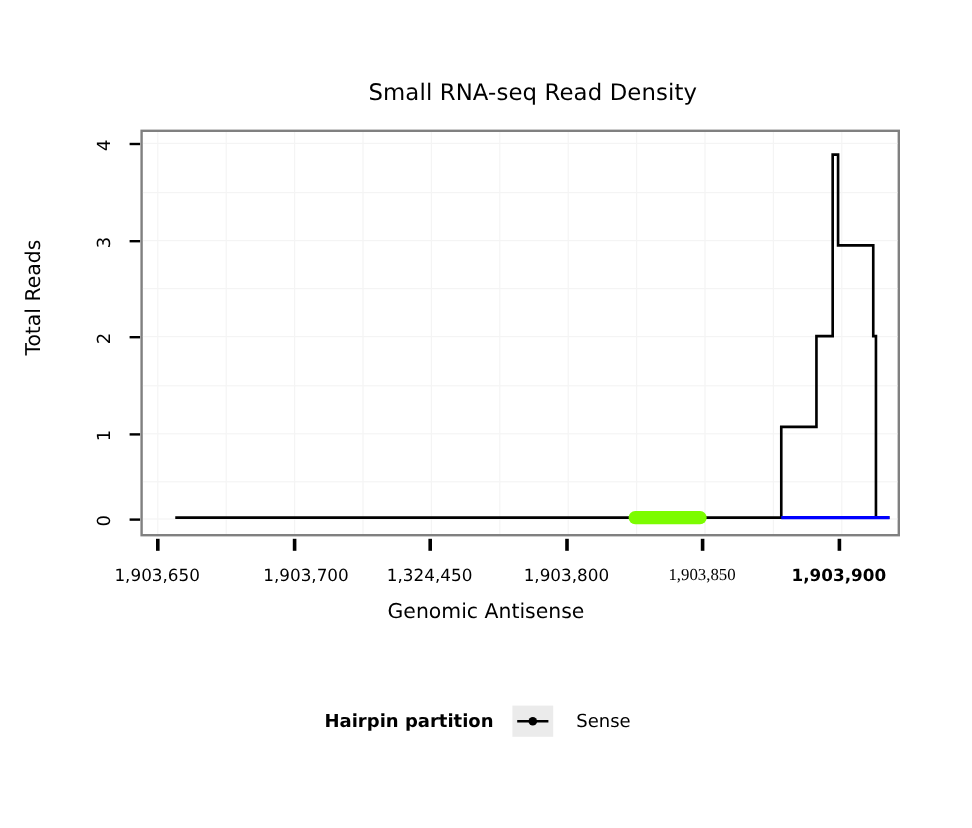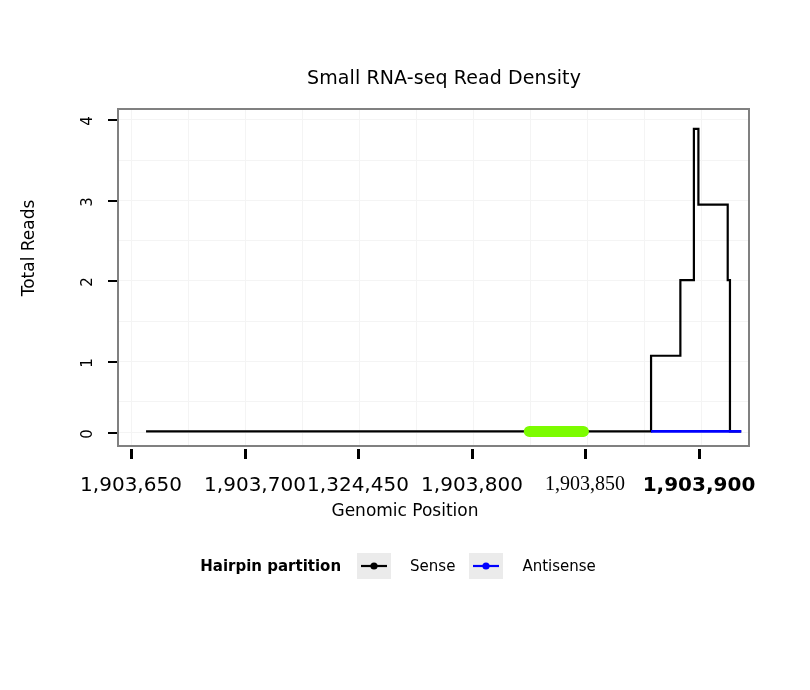--- a/index.html
+++ b/index.html
@@ -33,29 +33,29 @@
     transform:rotate(-90deg);
   }
   .ylab-axis{
     position:absolute;font-size:17px;color:#000;
     left:-52px;top:238px;width:160px;text-align:center;
     transform:rotate(-90deg);transform-origin:center center;
   }
 
   
   .xtick-mark{position:absolute;width:3px;height:10px;background:#000;top:449px;}
-  .xtick-lab{position:absolute;font-size:20px;color:#000;width:120px;text-align:center;top:472px;}
+  .xtick-lab{position:absolute;font-size:14px;color:#000;width:120px;text-align:center;top:472px;}
   .xlab-axis{
     position:absolute;left:0;top:500px;width:810px;text-align:center;
     font-size:17px;color:#000;
   }
 
   
   #legend{
-    position:absolute;left:0;top:553px;width:810px;
+    position:absolute;left:0;top:588px;width:810px;
     display:flex;align-items:center;justify-content:center;gap:0;
   }
   .legend-title{font-size:15px;font-weight:bold;color:#000;margin-right:16px;}
   .legend-item{display:flex;align-items:center;margin-right:14px;}
   .legend-key{
     width:34px;height:26px;background:#ebebeb;
     display:flex;align-items:center;justify-content:center;margin-right:7px;
   }
   .legend-key svg{display:block;}
   .legend-label{font-size:15px;color:#000;margin-left:12px;}
@@ -116,40 +116,31 @@
   <div class="xtick-lab" style="left:195px;">1,903,700</div>
   <div class="xtick-mark" style="left:357px;"></div>
   <div class="xtick-lab" style="left:298px;">1,324,450</div>
   <div class="xtick-mark" style="left:471px;"></div>
   <div class="xtick-lab" style="left:412px;">1,903,800</div>
   <div class="xtick-mark" style="left:584px;"></div>
   <div class="xtick-lab" style="left:525px;font-family:Liberation Serif, serif;">1,903,850</div>
   <div class="xtick-mark" style="left:698px;"></div>
   <div class="xtick-lab" style="left:639px;font-weight:bold;">1,903,900</div>
 
-  <div class="xlab-axis">Genomic Position</div>
+  <div class="xlab-axis">Genomic Antisense</div>
 
   <div id="legend">
     <div class="legend-title">Hairpin partition</div>
 
     <div class="legend-item">
       <span class="legend-key">
         <svg width="28" height="14" viewBox="0 0 28 14">
           <line x1="1" y1="7" x2="27" y2="7" stroke="#000000" stroke-width="2.2"></line>
           <circle cx="14" cy="7" r="3.6" fill="#000000"></circle>
         </svg>
       </span>
       <span class="legend-label">Sense</span>
     </div>
 
-    <div class="legend-item">
-      <span class="legend-key">
-        <svg width="28" height="14" viewBox="0 0 28 14">
-          <line x1="1" y1="7" x2="27" y2="7" stroke="#0000ff" stroke-width="2.2"></line>
-          <circle cx="14" cy="7" r="3.6" fill="#0000ff"></circle>
-        </svg>
-      </span>
-      <span class="legend-label">Antisense</span>
-    </div>
 
   </div>
 
 </div>
 
 </body></html>

